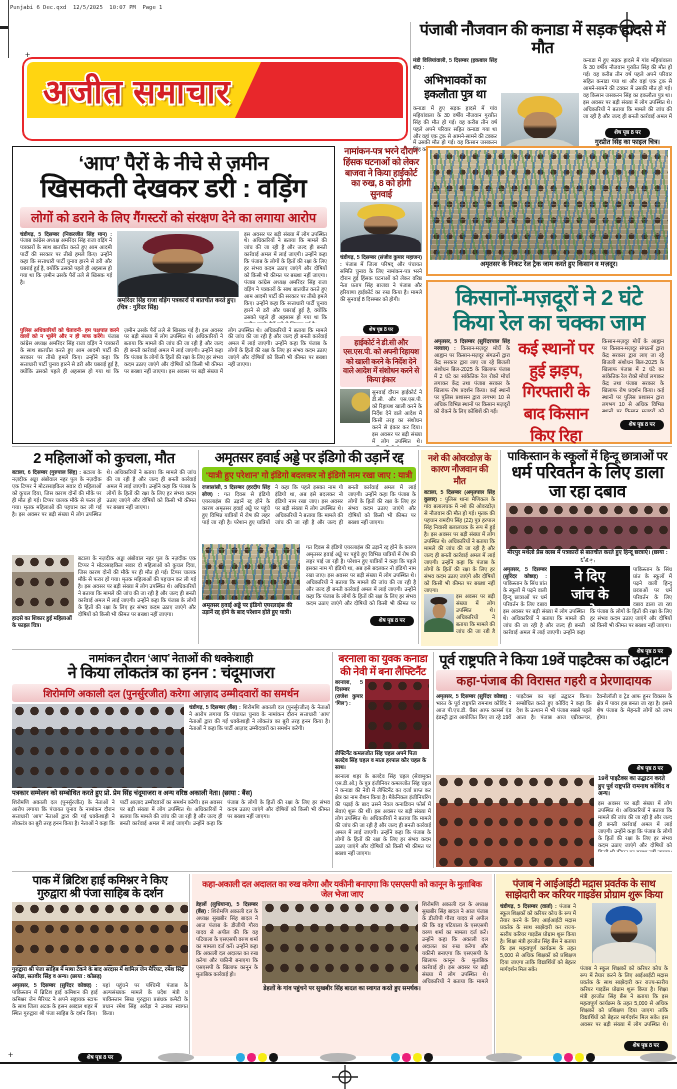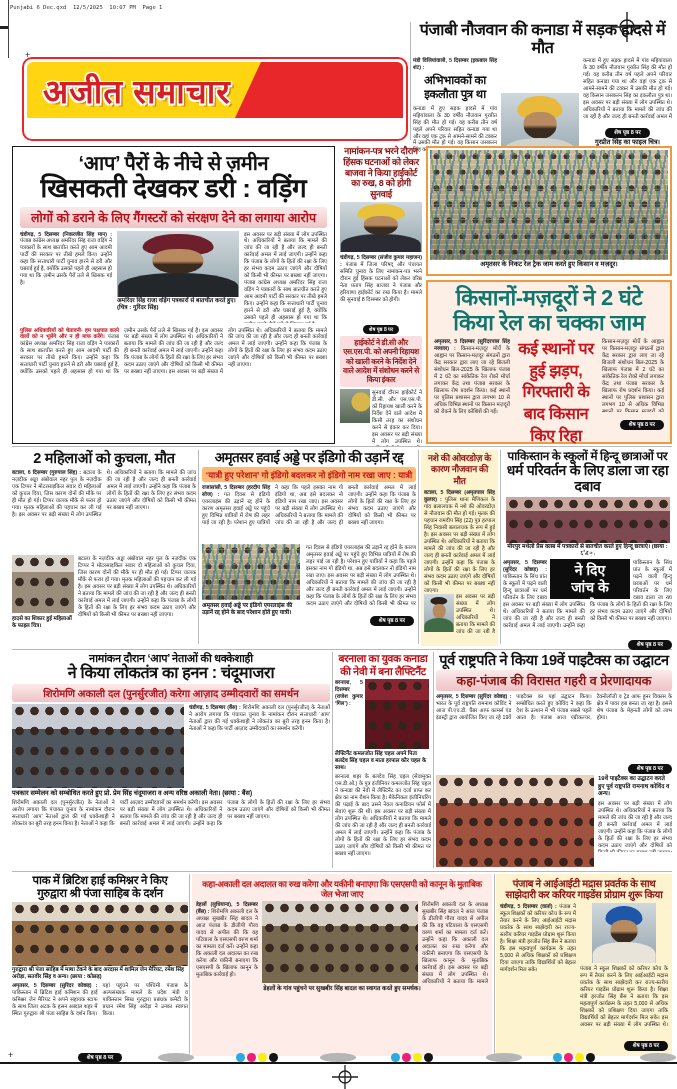--- a/index.html
+++ b/index.html
@@ -21,21 +21,21 @@
   .dateline{font-size:12px;font-weight:bold;color:#151515}
   
   .hl{font-weight:bold;text-align:center;line-height:1.12;letter-spacing:-.3px;color:#121212}
   .maroon{color:#8f1313}.redtx{color:#c4161c}.slate{color:#0f766e}
   .bs{font-size:5.3px;line-height:1.32;text-align:justify;color:#1d1d1d}
   .byline{font-weight:bold}
   .cols2{column-count:2;column-gap:5px}
   .cols3{column-count:3;column-gap:5px}
   .strip{font-weight:bold;text-align:center;border-radius:3px;padding:2px 2px}
   .strip-pink{background:linear-gradient(180deg,#fbeaea,#f0c3c5);color:#b5121b}
-  .strip-yellow{background:#fdba74;color:#c4161c}
+  .strip-yellow{background:#84cc16;color:#c4161c}
   .pill{background:#0f0f0f;color:#fff;font-size:5.5px;font-weight:bold;border-radius:7px;padding:1px 9px;display:inline-block;line-height:1.4}
   .caption{font-size:6px;font-weight:bold;color:#101010;line-height:1.25}
   .blackbox{background:#0d0d0d;color:#fff;font-weight:bold;text-align:center;display:flex;align-items:center;justify-content:center}
   
   .photo{position:relative;overflow:hidden;background:#b9ad97}
   .portrait{background:linear-gradient(#cfd8dc,#94a6ae)}
   .portrait .turban{position:absolute;top:5%;left:50%;transform:translateX(-50%);width:58%;height:34%;border-radius:50% 50% 46% 46%/64% 64% 40% 40%}
   .portrait .face{position:absolute;top:28%;left:50%;transform:translateX(-50%);width:42%;height:38%;background:#b88a5f;border-radius:46% 46% 54% 54%}
   .portrait.bearded .face{background:linear-gradient(#b88a5f 48%,#3a2b21 62%)}
   .portrait .torso{position:absolute;bottom:-6%;left:50%;transform:translateX(-50%);width:98%;height:42%;border-radius:48% 48% 0 0}
@@ -204,21 +204,21 @@
   <div class="photo portrait" style="width:30px;height:38px;float:left;margin:1px 2px 0 0">
     <div class="turban" style="background:#2d221c;height:22%;top:8%;border-radius:50%"></div>
     <div class="face"></div>
     <div class="torso" style="background:#3f6b45"></div>
   </div>
   <div class="bs" style="height:40px;overflow:hidden"><span>इस अवसर पर बड़ी संख्या में लोग उपस्थित थे। अधिकारियों ने बताया कि मामले की जांच की जा रही है और जल्द ही बनती कार्रवाई अमल में लाई जाएगी। उन्होंने कहा कि पंजाब के लोगों के हितों की रक्षा के लिए हर संभव कदम उठाए जाएंगे और दोषियों को किसी भी कीमत पर बख्शा नहीं जाएगा।</span></div>
 </section>
 
 <section class="abs" style="left:503px;top:450px;width:169px;height:196px">
   <h1 class="hl" style="font-size:11.8px"><span>पाकिस्तान के स्कूलों में हिन्दू छात्राओं पर</span></h1>
-  <h1 class="hl" style="font-size:14px"><span>धर्म परिवर्तन के लिए डाला जा रहा दबाव</span></h1>
+  <h1 class="hl" style="font-size:17px"><span>धर्म परिवर्तन के लिए डाला जा रहा दबाव</span></h1>
   <div class="photo ph-group" style="width:164px;height:46px;margin:2px auto 0;--g1:#caa8a0;--g2:#7d4a52"></div>
   <div class="caption" style="font-size:5.8px;text-align:center"><span>मीरपुर मथेलो प्रैस क्लब में पत्रकारों से बातचीत करते हुए हिन्दू छात्राएं। (छाया : कोछड़)</span></div>
   <div style="display:flex;gap:3px;margin-top:2px;height:40px">
     <div class="bs" style="width:44px;overflow:hidden"><span class="byline">अमृतसर, 5 दिसम्बर (सुरिंदर कोछड़) :</span> <span>पाकिस्तान के सिंध प्रांत के स्कूलों में पढ़ने वाली हिन्दू छात्राओं पर धर्म परिवर्तन के लिए दबाव डाला जा रहा है। छात्राओं ने प्रैस क्लब में पत्रकारों से बातचीत करते हुए बताया कि उन पर धर्म बदलने का दबाव डाला जा रहा है। आरोपों के बाद पाकिस्तानी सरकार ने जांच के आदेश दिए हैं।</span></div>
     <div class="blackbox" style="width:80px;font-size:14px;line-height:1.25;padding:18px">
         <span>सरकार ने दिए जांच के आदेश</span>
       </div>
     <div class="bs" style="flex:1;overflow:hidden"><span>पाकिस्तान के सिंध प्रांत के स्कूलों में पढ़ने वाली हिन्दू छात्राओं पर धर्म परिवर्तन के लिए दबाव डाला जा रहा है। छात्राओं ने प्रैस क्लब में पत्रकारों से बातचीत करते हुए बताया कि उन पर धर्म बदलने का दबाव डाला जा रहा है। आरोपों के बाद पाकिस्तानी सरकार ने जांच के आदेश दिए हैं।</span></div>
   </div>
   <div class="cols2 bs" style="height:30px;overflow:hidden;margin-top:2px"><span>इस अवसर पर बड़ी संख्या में लोग उपस्थित थे। अधिकारियों ने बताया कि मामले की जांच की जा रही है और जल्द ही बनती कार्रवाई अमल में लाई जाएगी। उन्होंने कहा कि पंजाब के लोगों के हितों की रक्षा के लिए हर संभव कदम उठाए जाएंगे और दोषियों को किसी भी कीमत पर बख्शा नहीं जाएगा।</span></div>

